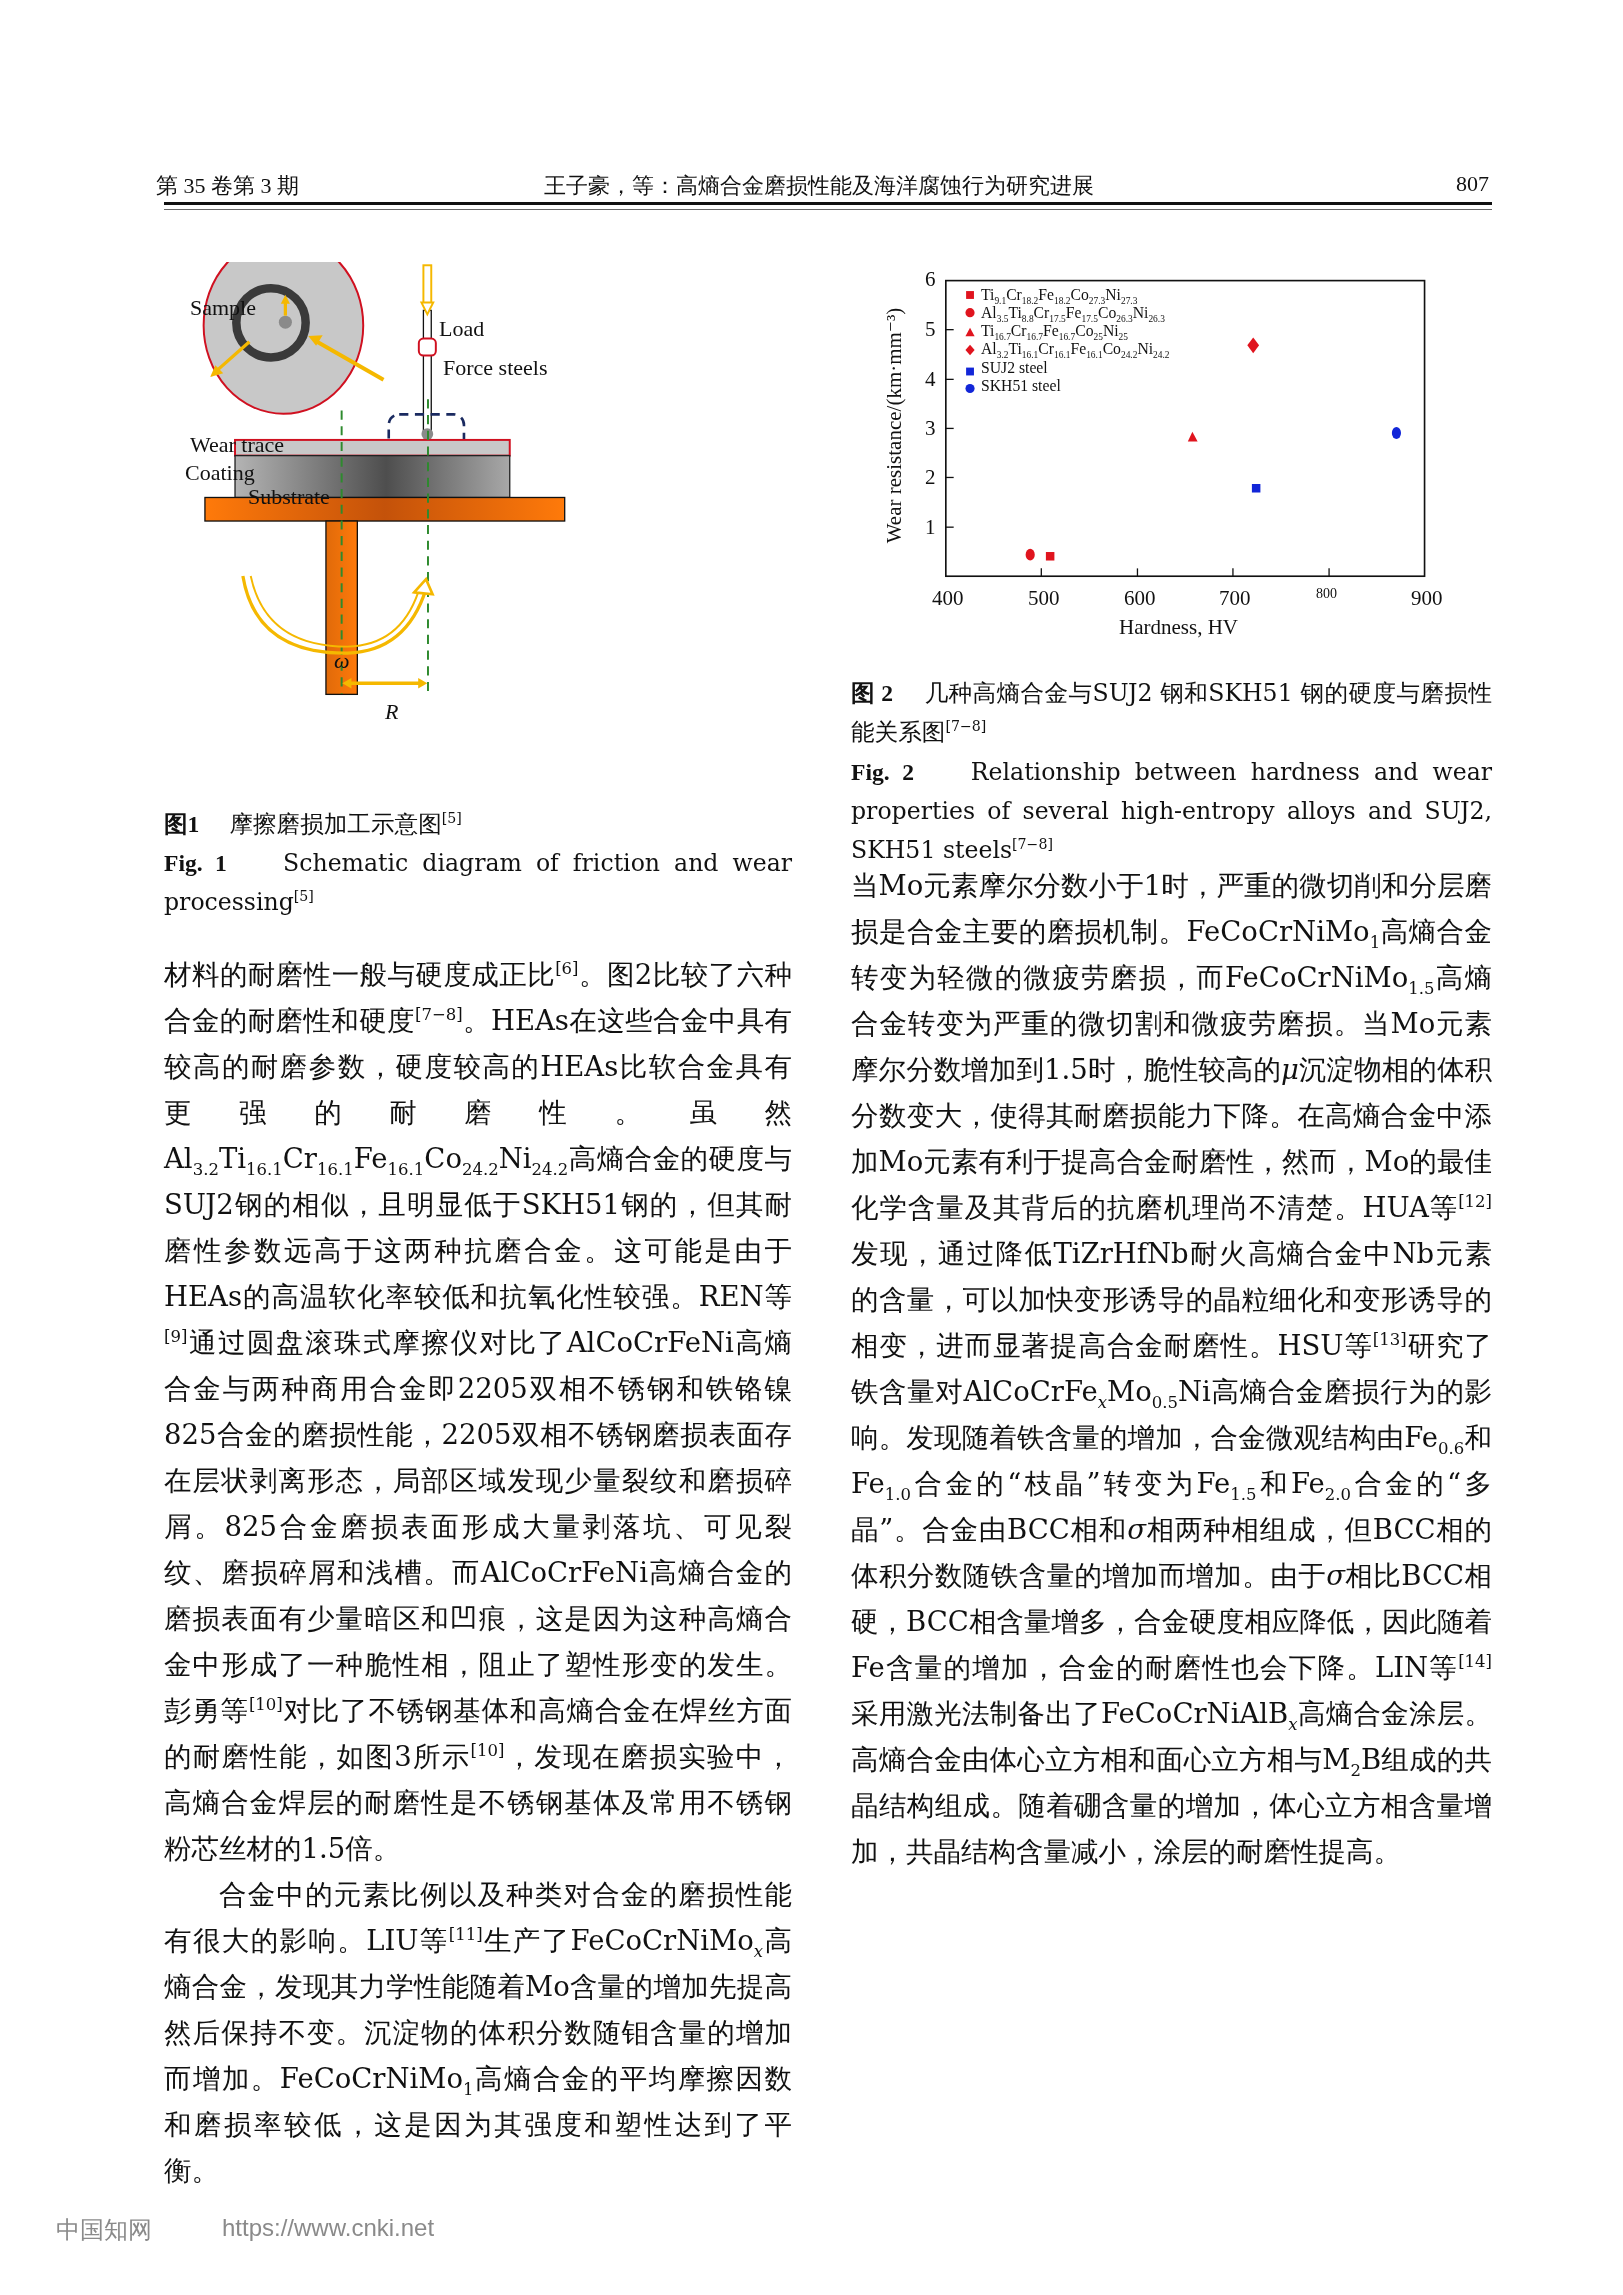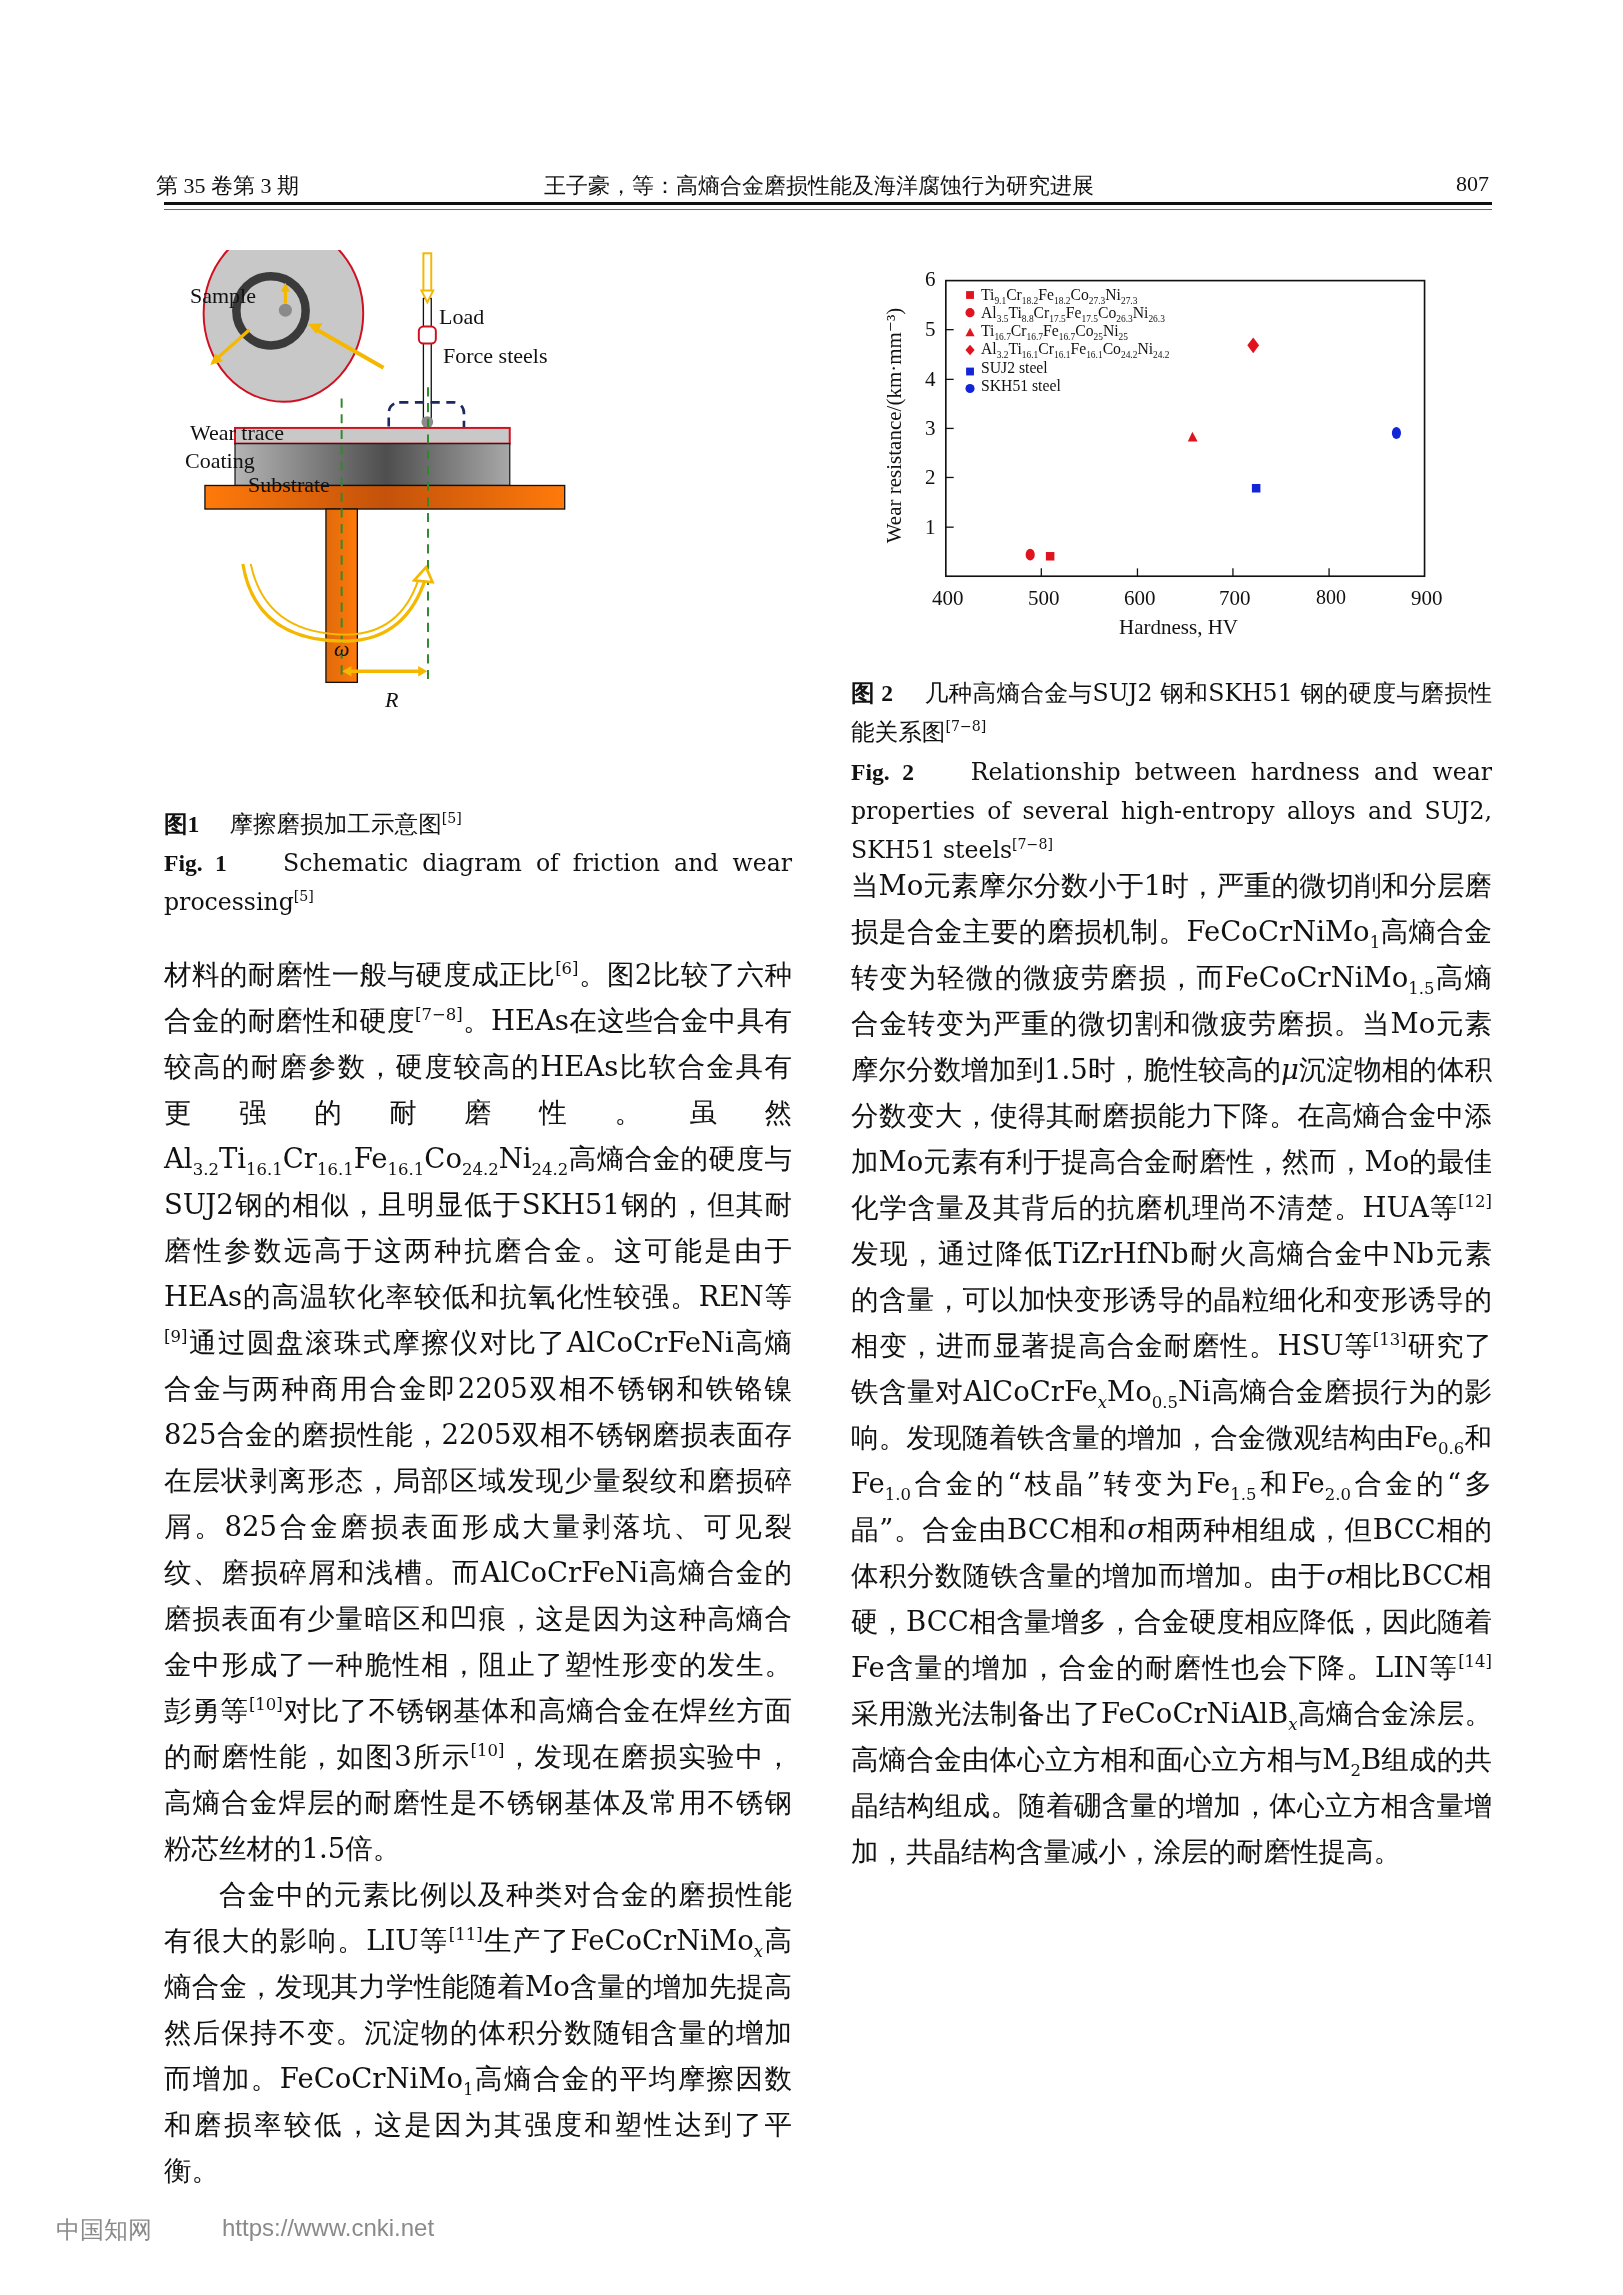--- a/index.html
+++ b/index.html
@@ -20,21 +20,21 @@
 </style>
 </head>
 <body>
 
 <div class="abs hdr" style="left:156px;">第 35 卷第 3 期</div>
 <div class="abs hdr" style="left:544px;">王子豪，等：高熵合金磨损性能及海洋腐蚀行为研究进展</div>
 <div class="abs hdr" style="left:1456px;">807</div>
 <div class="abs rule1"></div>
 <div class="abs rule2"></div>
 
-<div class="abs" style="left:151px;top:250px;width:622px;height:556px;">
+<div class="abs" style="left:151px;top:262px;width:622px;height:556px;">
   <svg width="622" height="556" viewBox="0 0 950 850">
     <defs>
       <linearGradient id="sub" x1="0" x2="1">
         <stop offset="0" stop-color="#b4b4b4"></stop>
           <stop offset="0.55" stop-color="#4e4e4e"></stop>
           <stop offset="1" stop-color="#a8a8a8"></stop>
       </linearGradient>
       <linearGradient id="org" x1="0" x2="1">
         <stop offset="0" stop-color="#ff7a0a"></stop>
           <stop offset="0.5" stop-color="#c4520a"></stop>
@@ -137,21 +137,21 @@
   <div class="abs chart-txt" style="left:74px;top:55px;font-size:21px;">5</div>
   <div class="abs chart-txt" style="left:74px;top:105px;font-size:21px;">4</div>
   <div class="abs chart-txt" style="left:74px;top:154px;font-size:21px;">3</div>
   <div class="abs chart-txt" style="left:74px;top:203px;font-size:21px;">2</div>
   <div class="abs chart-txt" style="left:74px;top:253px;font-size:21px;">1</div>
   
   <div class="abs chart-txt" style="left:81px;top:324px;font-size:21px;">400</div>
   <div class="abs chart-txt" style="left:177px;top:324px;font-size:21px;">500</div>
   <div class="abs chart-txt" style="left:273px;top:324px;font-size:21px;">600</div>
   <div class="abs chart-txt" style="left:368px;top:324px;font-size:21px;">700</div>
-  <div class="abs chart-txt" style="left:465px;top:324px;font-size:20px;">800</div>
+  <div class="abs chart-txt" style="left:465px;top:324px;font-size:14px;">800</div>
   <div class="abs chart-txt" style="left:560px;top:324px;font-size:21px;">900</div>
   <div class="abs chart-txt" style="left:268px;top:353px;font-size:21px;">Hardness, HV</div>
   <div class="abs chart-txt" style="left:-88px;top:151px;width:262px;font-size:21px;transform:rotate(-90deg);text-align:center;">Wear resistance/(km·mm⁻³)</div>
   
   <div class="abs chart-txt" style="left:130px;top:23.6px;font-size:15.7px;line-height:18.3px;">
     <div>Ti<sub>9.1</sub>Cr<sub>18.2</sub>Fe<sub>18.2</sub>Co<sub>27.3</sub>Ni<sub>27.3</sub></div>
     <div>Al<sub>3.5</sub>Ti<sub>8.8</sub>Cr<sub>17.5</sub>Fe<sub>17.5</sub>Co<sub>26.3</sub>Ni<sub>26.3</sub></div>
     <div>Ti<sub>16.7</sub>Cr<sub>16.7</sub>Fe<sub>16.7</sub>Co<sub>25</sub>Ni<sub>25</sub></div>
     <div>Al<sub>3.2</sub>Ti<sub>16.1</sub>Cr<sub>16.1</sub>Fe<sub>16.1</sub>Co<sub>24.2</sub>Ni<sub>24.2</sub></div>
     <div>SUJ2 steel</div>

